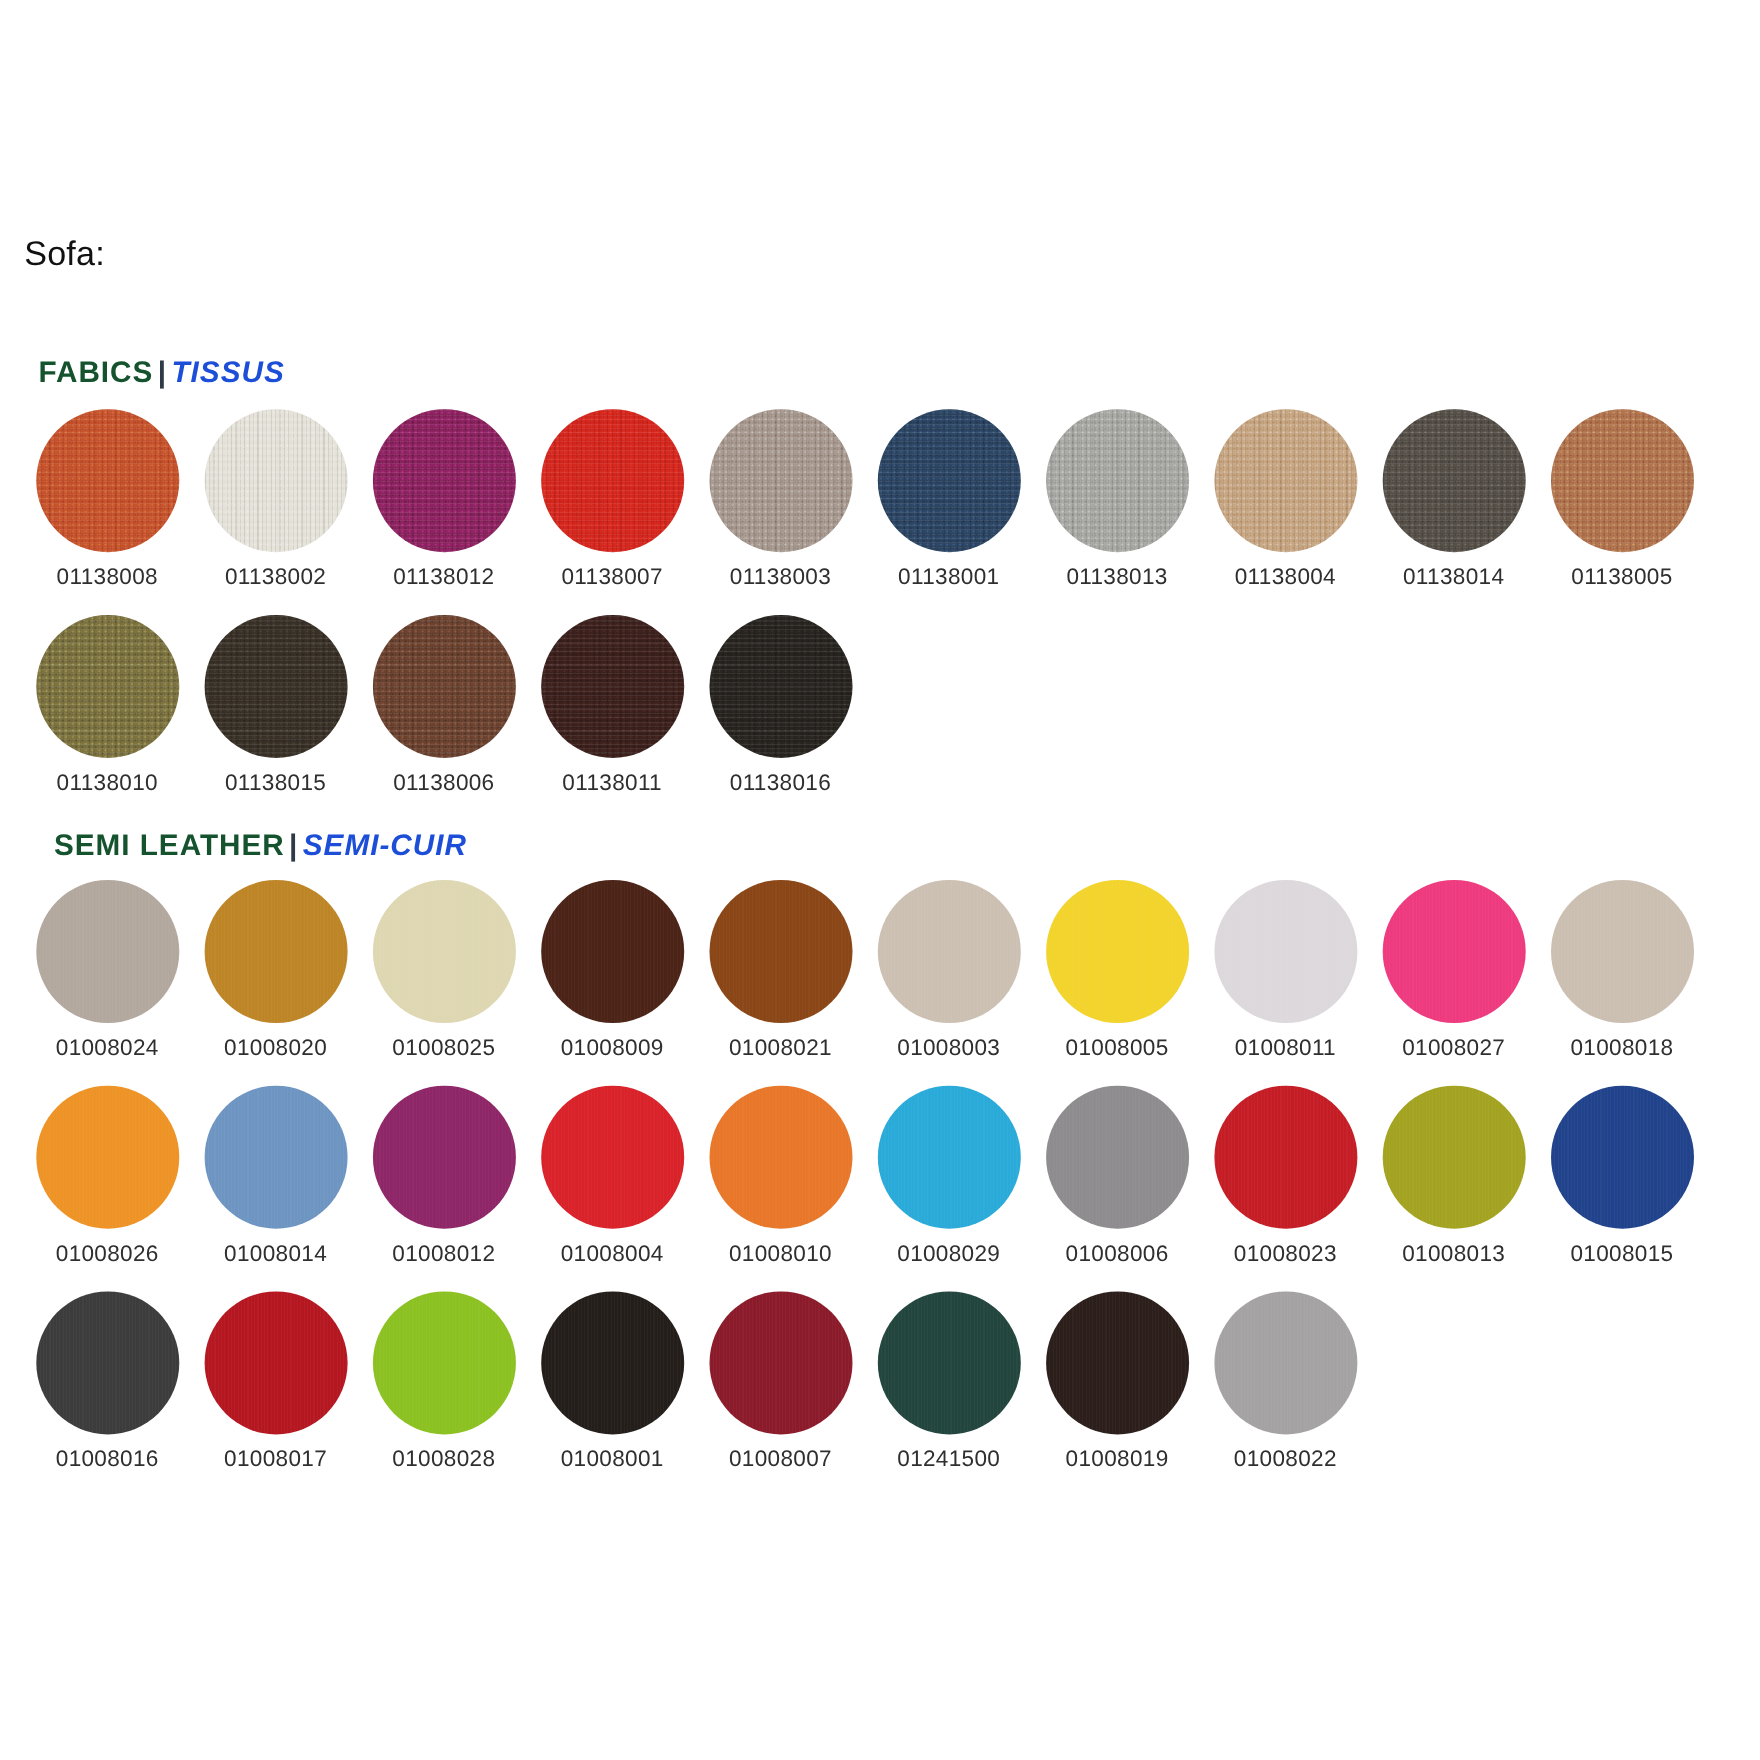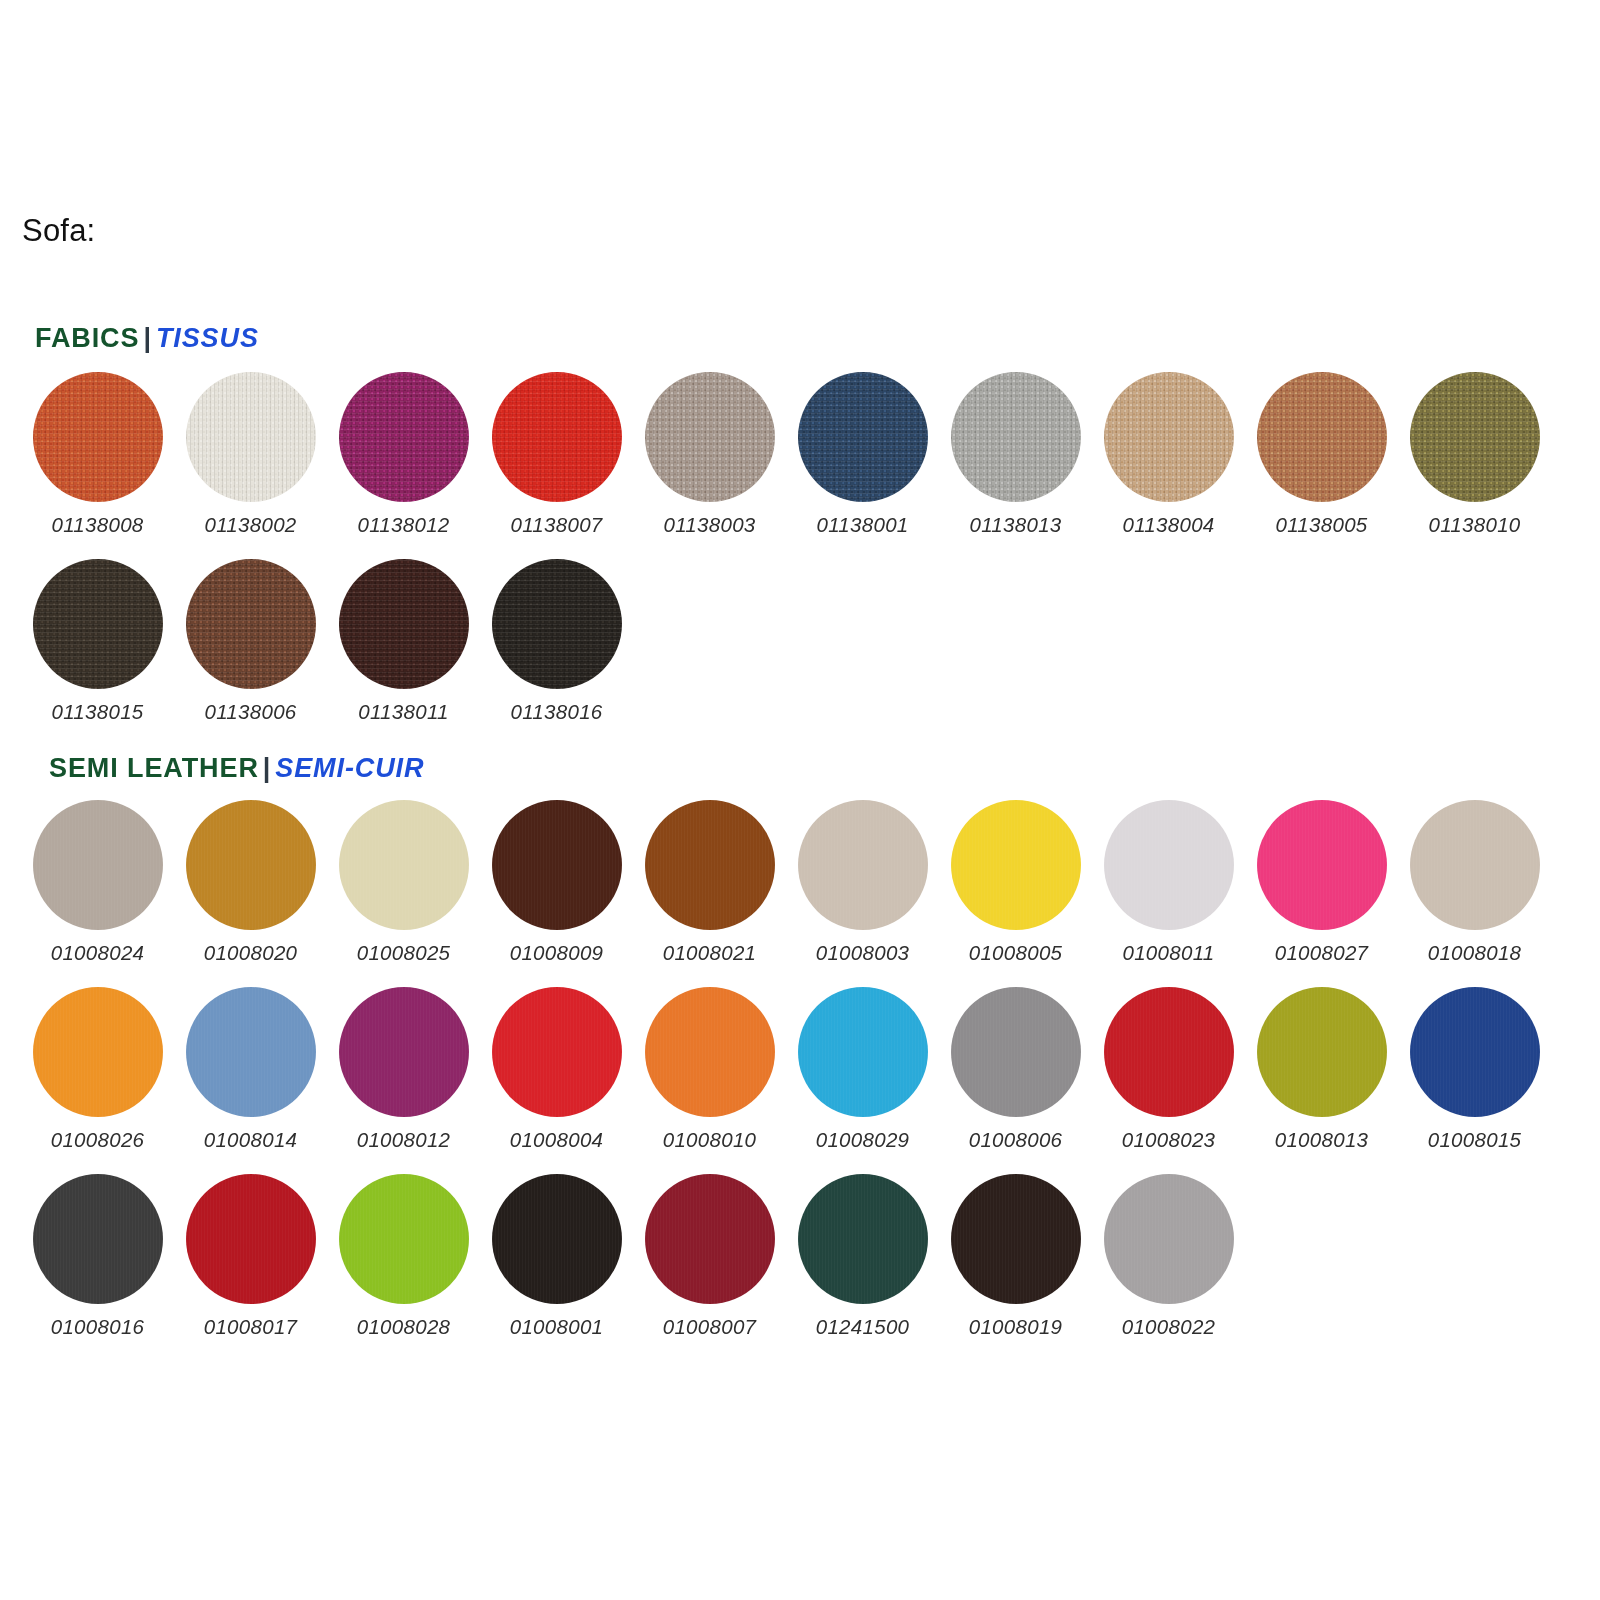--- a/index.html
+++ b/index.html
@@ -59,21 +59,20 @@
 
   #fabrics-head { position: absolute; left: 35px; top: 323px; }
   #leather-head { position: absolute; left: 49px; top: 753px; }
 
   
   .grid {
     position: absolute;
     display: flex;
     flex-wrap: wrap;
     gap: 0px;
-    font-style: italic;
   }
   #fabrics-grid { left: 26px; top: 372px; width: 1560px; }
   #leather-grid { left: 26px; top: 800px; width: 1560px; }
 
   .swatch {
     width: 143px;
     margin-right: 10px;
     margin-bottom: 22px;
     display: flex;
     flex-direction: column;
@@ -174,20 +173,24 @@
       </div>
       <div class="swatch">
         <div class="chip fabric" style="background: rgb(169, 169, 165);"></div>
         <div class="code">01138013</div>
       </div>
       <div class="swatch">
         <div class="chip fabric" style="background: rgb(200, 167, 132);"></div>
         <div class="code">01138004</div>
       </div>
       <div class="swatch">
+        <div class="chip fabric" style="background: rgb(86, 80, 73);"></div>
+        <div class="code">01138014</div>
+      </div>
+      <div class="swatch">
         <div class="chip fabric" style="background: rgb(178, 117, 79);"></div>
         <div class="code">01138005</div>
       </div>
       <div class="swatch">
         <div class="chip fabric" style="background: rgb(124, 115, 64);"></div>
         <div class="code">01138010</div>
       </div>
       <div class="swatch">
         <div class="chip fabric" style="background: rgb(57, 49, 40);"></div>
         <div class="code">01138015</div>

